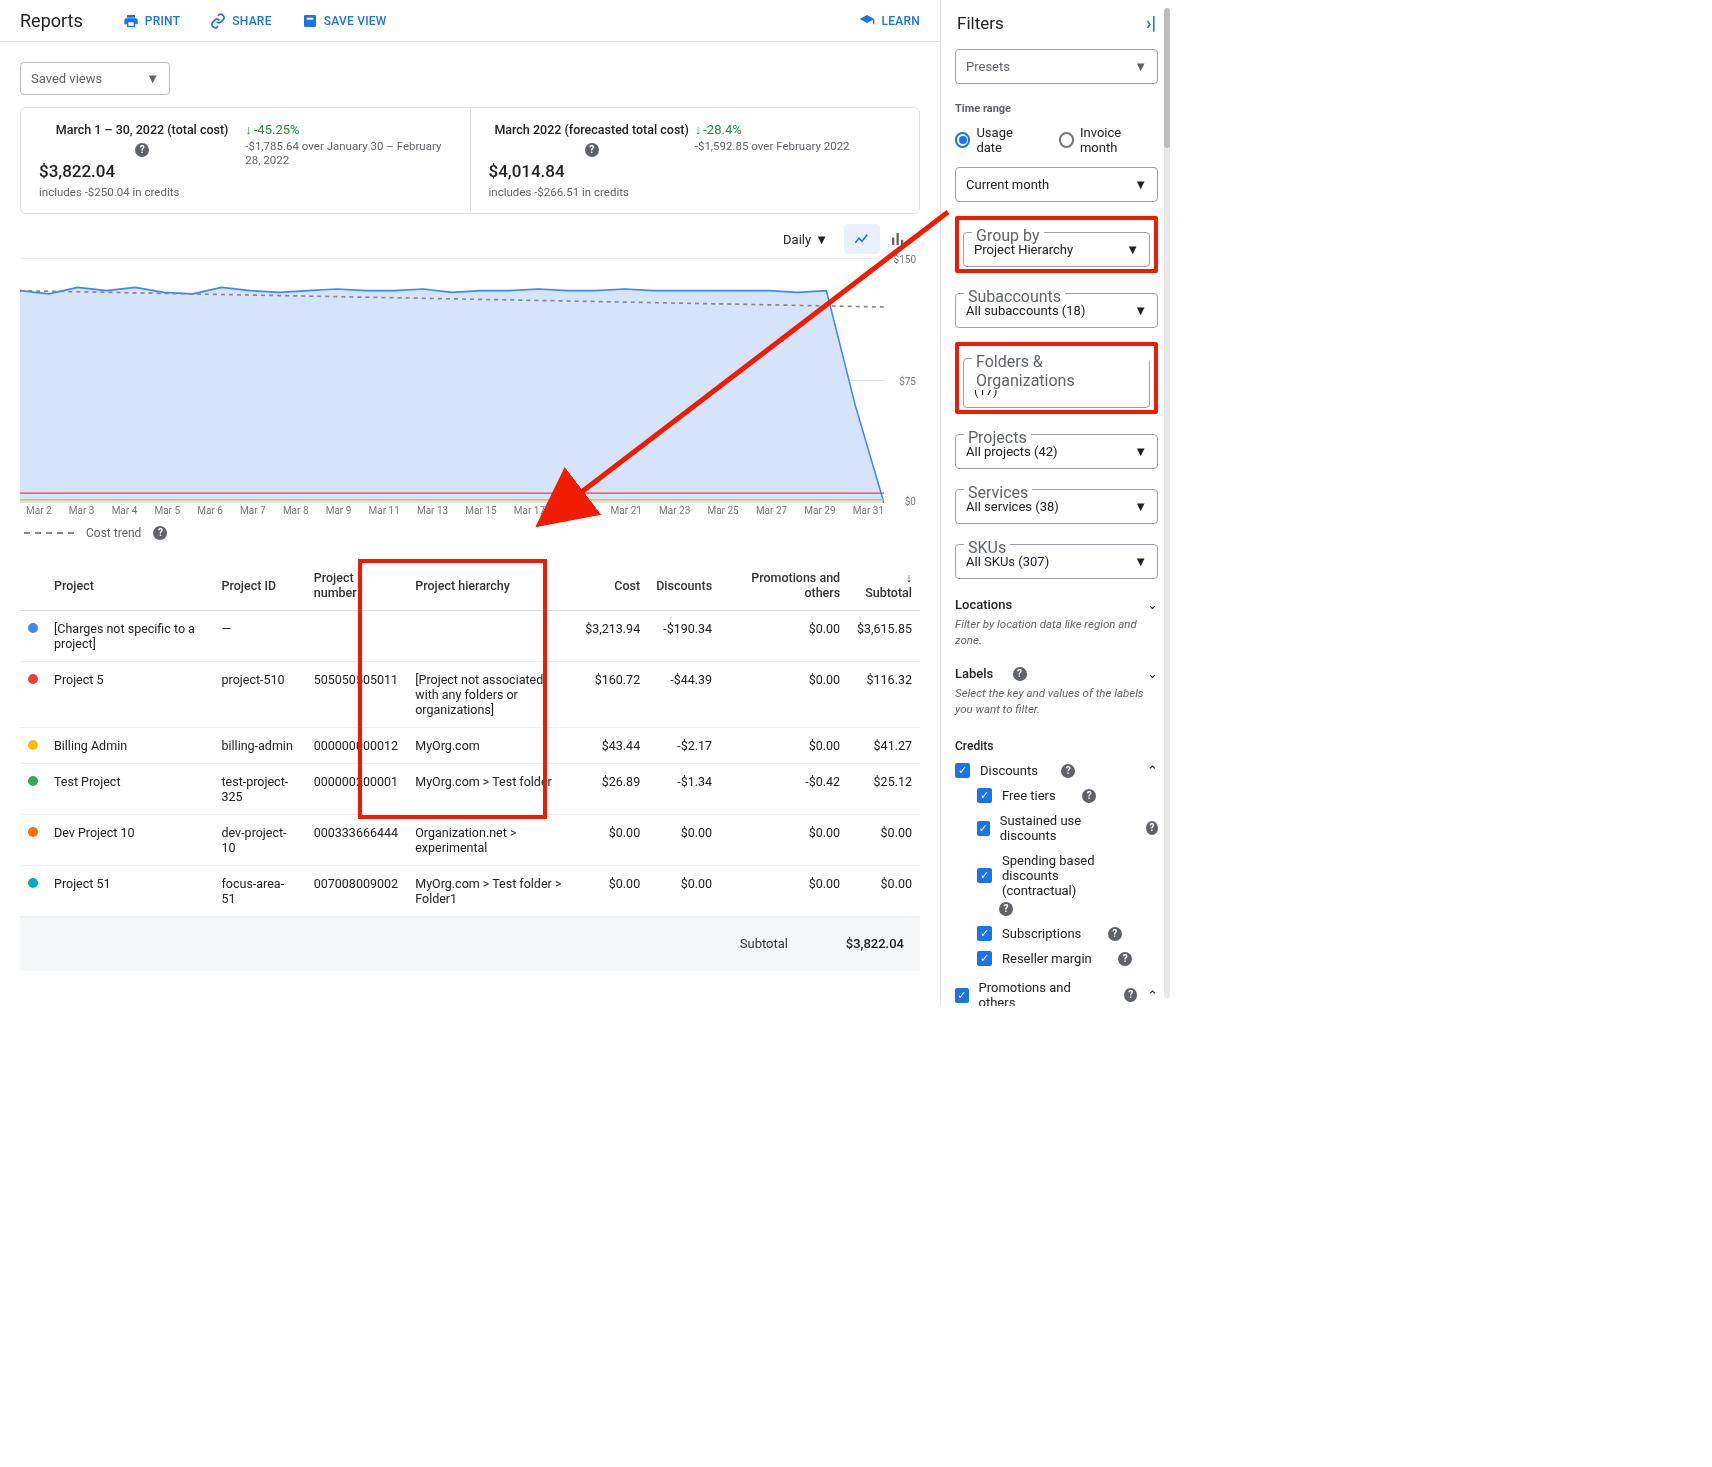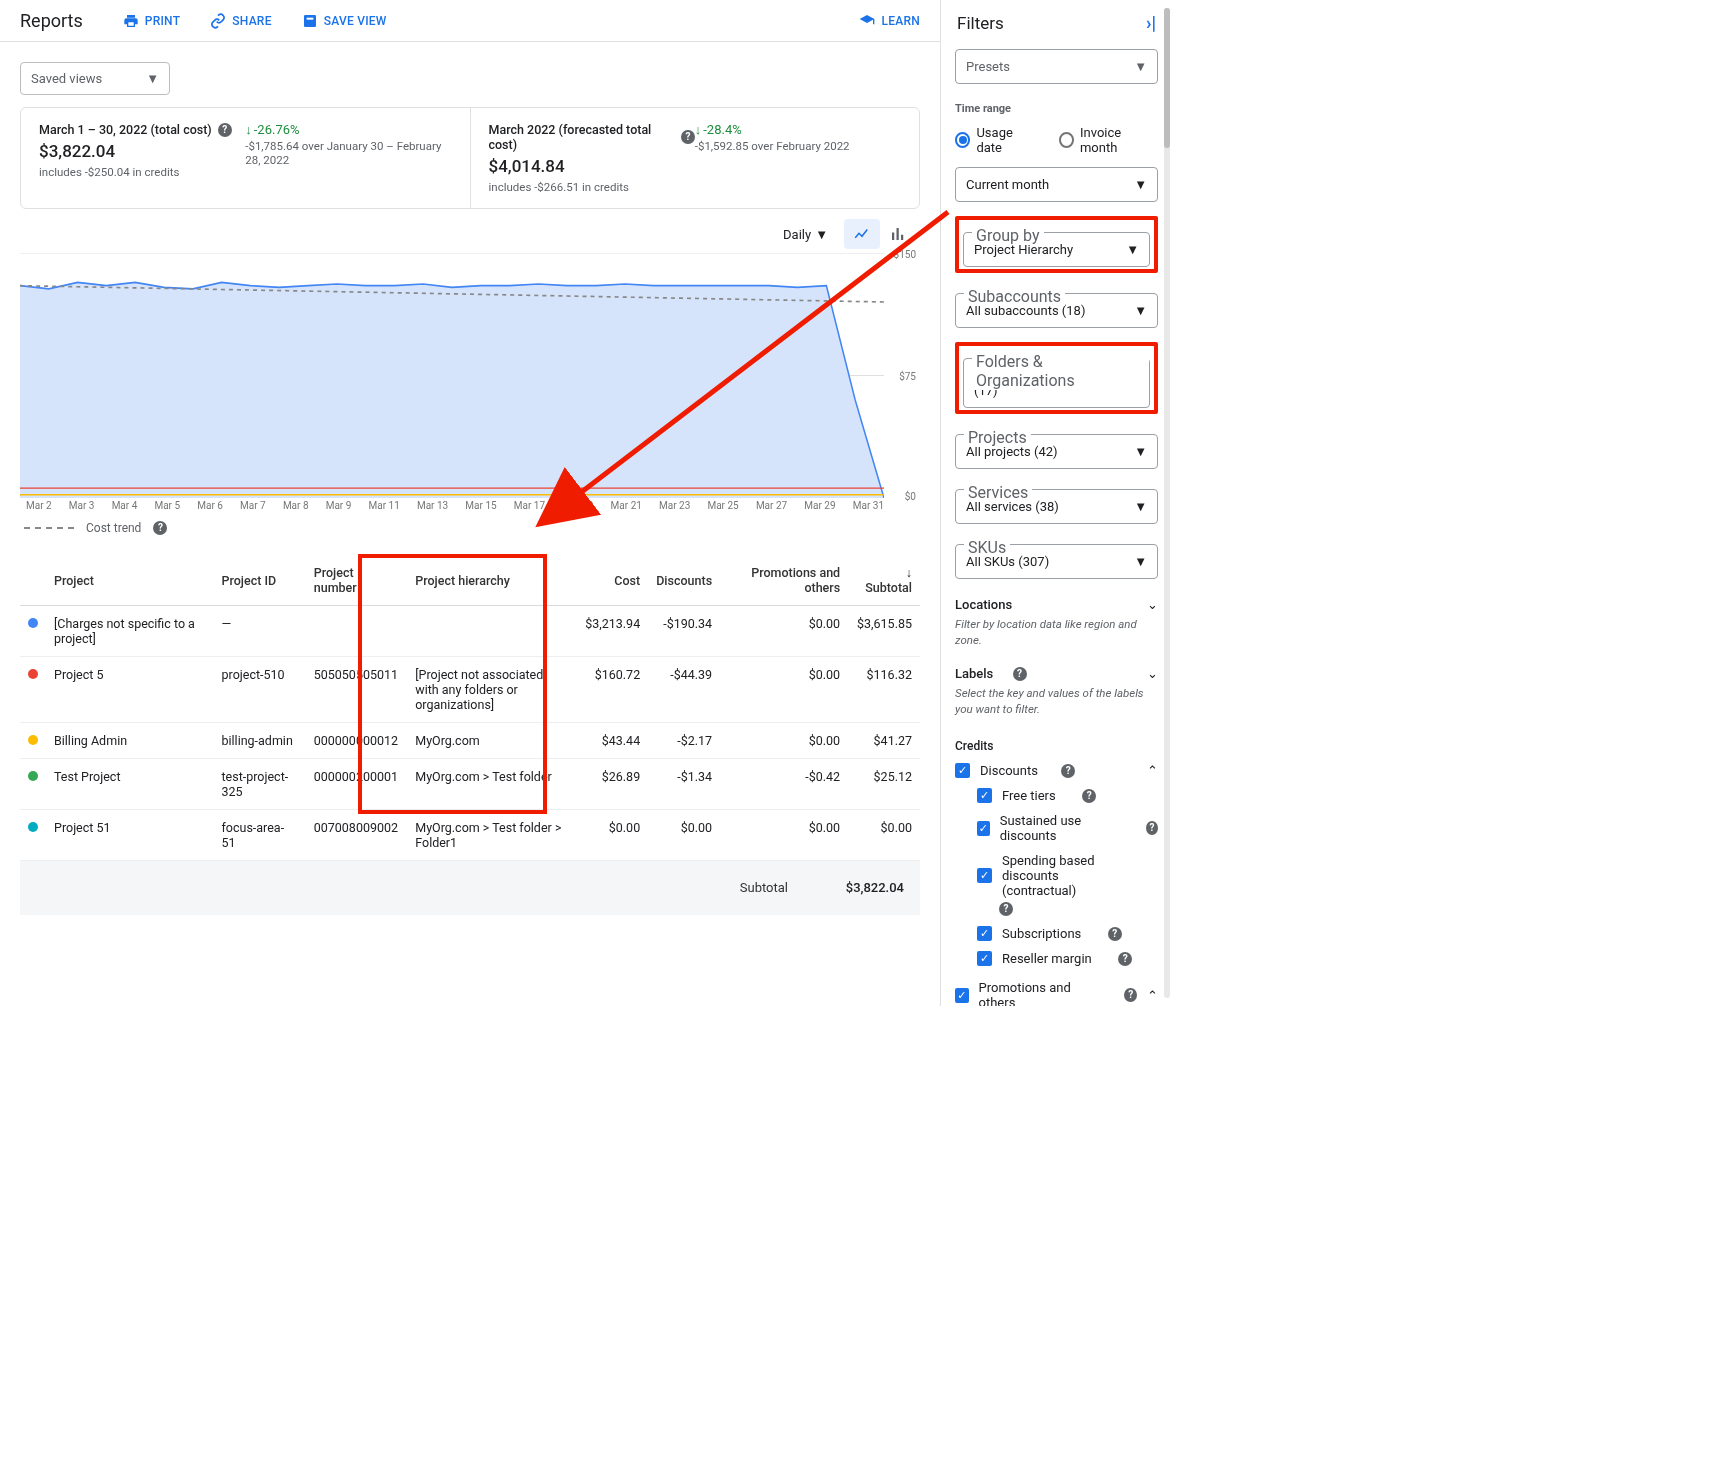--- a/index.html
+++ b/index.html
@@ -24,21 +24,21 @@
   .spacer { flex: 1; }
 
   
   .page-body { padding: 20px; }
   .saved-views { display:inline-flex; align-items:center; justify-content:space-between; width:150px; padding:8px 10px; border:1px solid #bdbdbd; border-radius:4px; font-size:13px; color:#5f6368; margin-bottom:12px; }
   .kpi-card { display:flex; border:1px solid #e0e0e0; border-radius:6px; overflow:hidden; }
   .kpi-col { flex:1; padding:14px 18px; display:flex; }
   .kpi-col + .kpi-col { border-left:1px solid #e0e0e0; }
   .kpi-left { flex:1; }
   .kpi-right { flex:1; }
-  .kpi-title { font-size:12.5px; font-weight:500; display:flex; align-items:center; gap:6px; }
+  .kpi-title { font-size:12.5px; font-weight:500; display:flex; align-items:center; gap:6px;flex-direction:column; }
   .kpi-value { font-size:17px; font-weight:500; margin-top:4px;}
   .kpi-sub { font-size:11.5px; color:#5f6368; margin-top:4px;}
   .kpi-delta { color:#1e8e3e; font-size:13px; display:flex; align-items:center; gap:2px;}
   .help-ico { display:inline-flex; width:14px; height:14px; border-radius:50%; background:#5f6368; color:#fff; font-size:10px; font-weight:700; align-items:center; justify-content:center; line-height:1; }
 
   
   .chart-ctl { display:flex; justify-content:flex-end; gap:10px; margin:10px 4px 4px; }
   .daily-dd { font-size:13px; display:flex; align-items:center; gap:4px; padding:4px 6px;}
   .toggle-group { display:flex; }
   .toggle-btn { width:36px; height:30px; display:flex; align-items:center; justify-content:center; color:#5f6368; }
@@ -142,21 +142,21 @@
             <div class="kpi-title">
                 <span>March 1 – 30, 2022 (total cost)</span>
                 <span class="help-ico">?</span>
               </div>
             <div class="kpi-value">$3,822.04</div>
             <div class="kpi-sub">includes -$250.04 in credits</div>
           </div>
           <div class="kpi-right">
             <div class="kpi-delta">
                 <span>↓</span>
-                <span>-26.76%</span>
+                <span>-45.25%</span>
               </div>
             <div class="kpi-sub" style="margin-top:2px;">-$1,785.64 over January 30 – February 28, 2022</div>
           </div>
         </div>
         <div class="kpi-col">
           <div class="kpi-left">
             <div class="kpi-title">
                 <span>March 2022 (forecasted total cost)</span>
                 <span class="help-ico">?</span>
               </div>
@@ -291,20 +291,31 @@
                 <td>Test Project</td>
                 <td>test-project-325</td>
                 <td>000000200001</td>
                 <td>MyOrg.com &gt; Test folder</td>
                 <td class="num">$26.89</td>
                 <td class="num">-$1.34</td>
                 <td class="num">-$0.42</td>
                 <td class="num">$25.12</td>
               </tr>
               <tr>
+                <td><span class="dot" style="background:#ff6d01"></span></td>
+                <td>Dev Project 10</td>
+                <td>dev-project-10</td>
+                <td>000333666444</td>
+                <td>Organization.net &gt; experimental</td>
+                <td class="num">$0.00</td>
+                <td class="num">$0.00</td>
+                <td class="num">$0.00</td>
+                <td class="num">$0.00</td>
+              </tr>
+              <tr>
                 <td><span class="dot" style="background:#00acc1"></span></td>
                 <td>Project 51</td>
                 <td>focus-area-51</td>
                 <td>007008009002</td>
                 <td>MyOrg.com &gt; Test folder &gt; Folder1</td>
                 <td class="num">$0.00</td>
                 <td class="num">$0.00</td>
                 <td class="num">$0.00</td>
                 <td class="num">$0.00</td>
               </tr>

